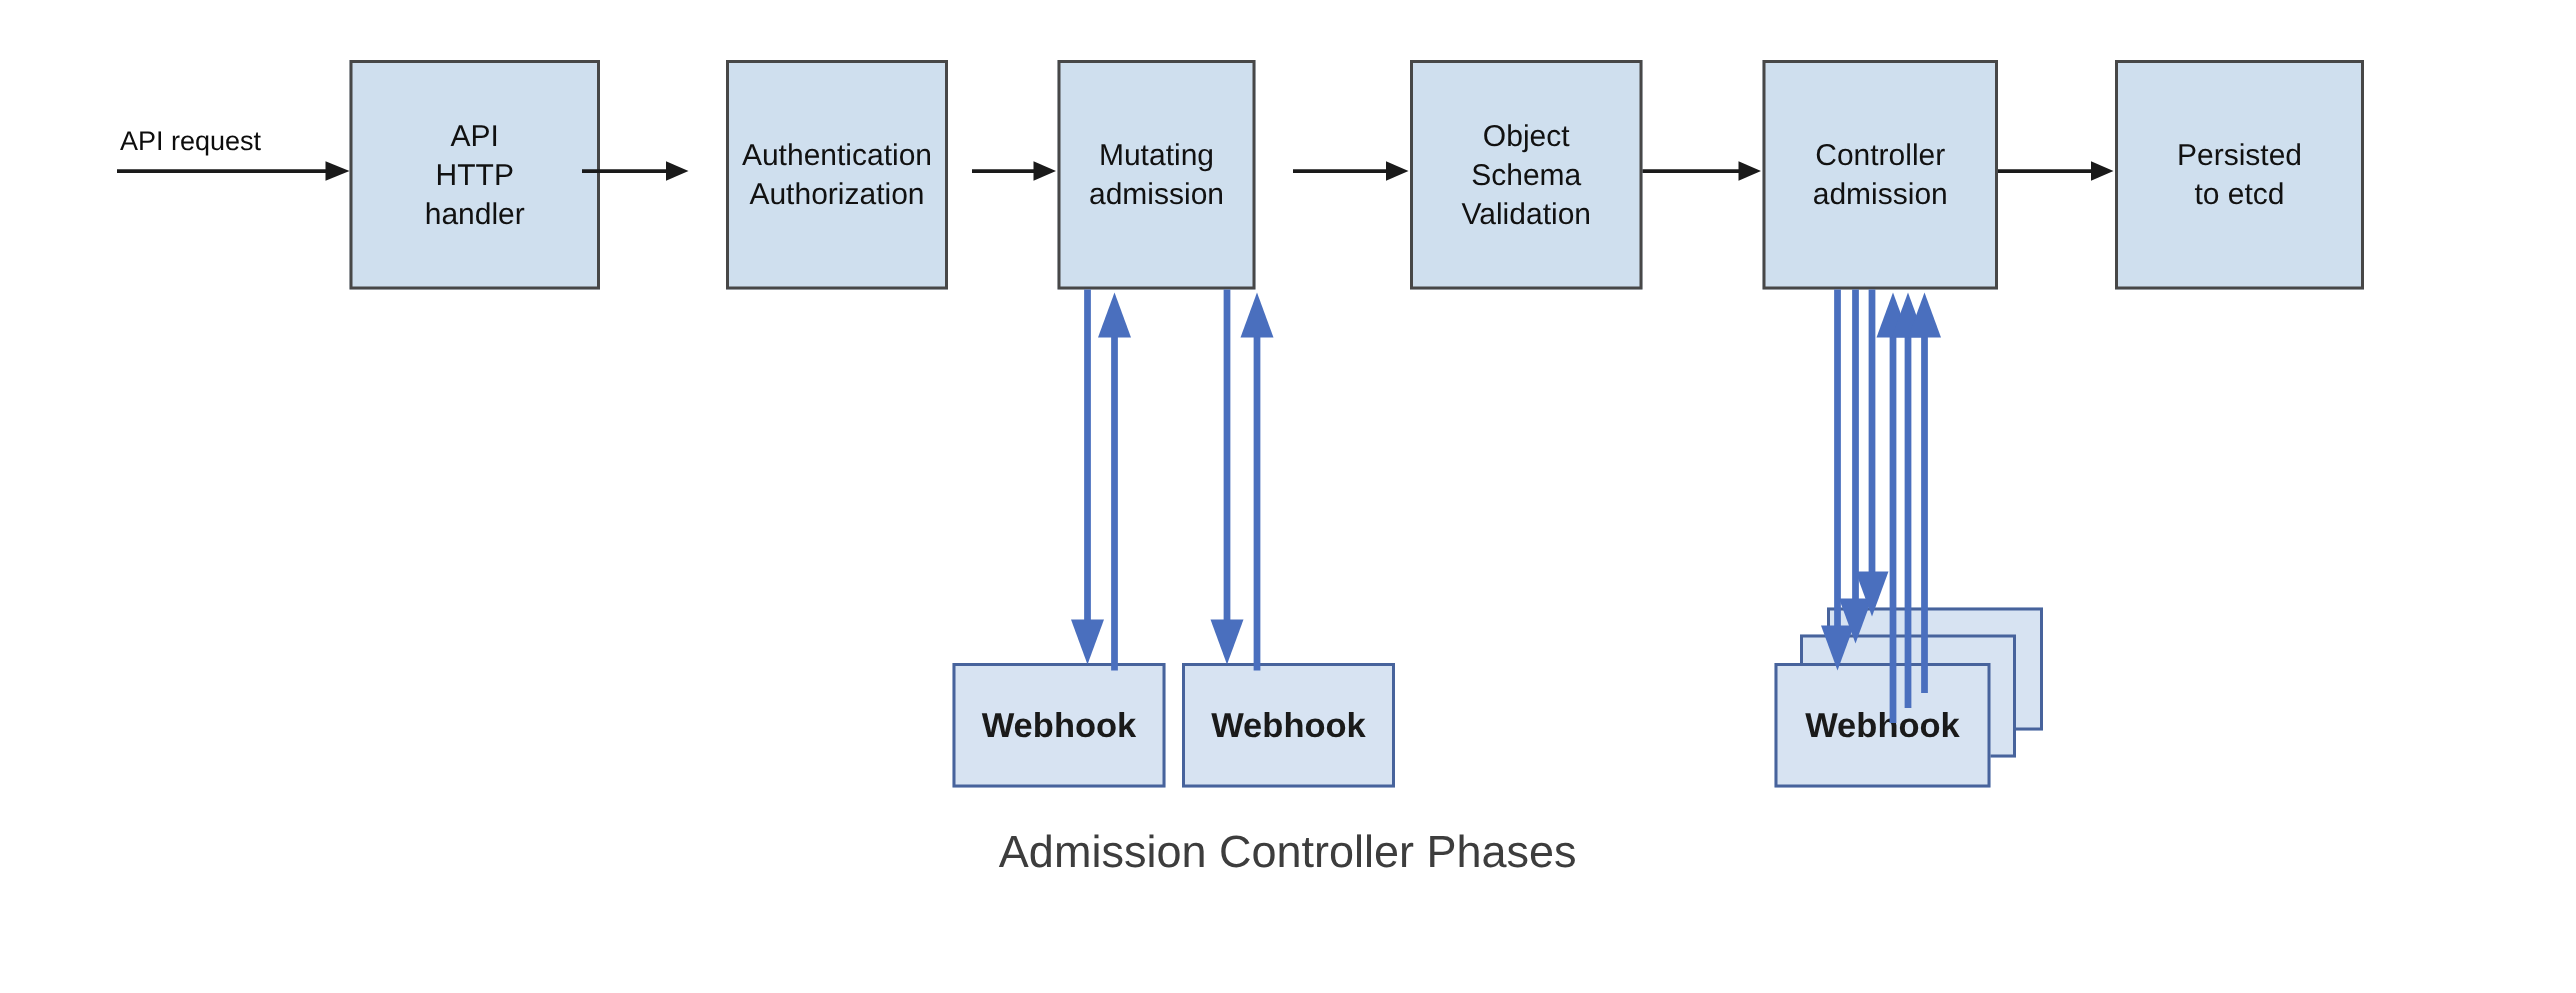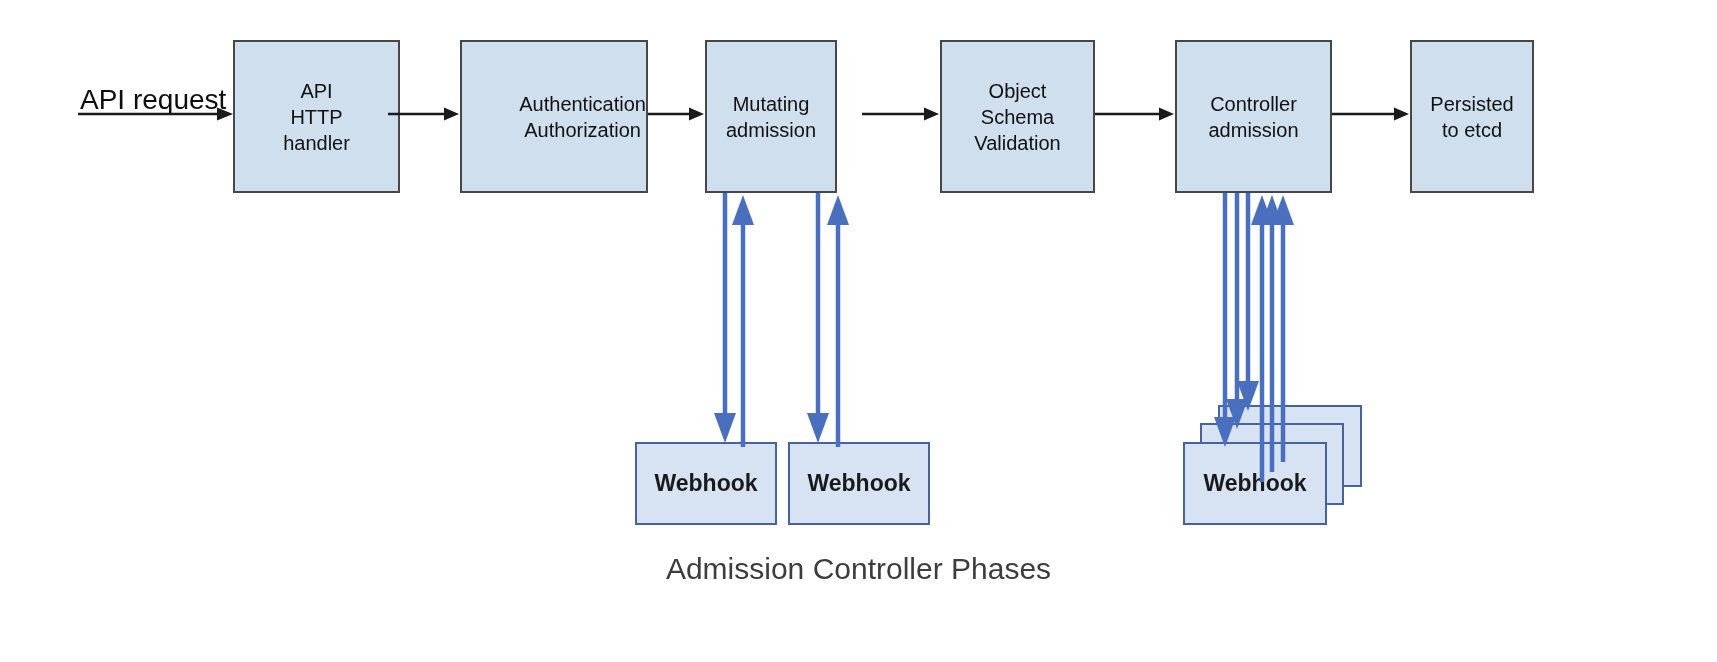--- a/index.html
+++ b/index.html
@@ -45,21 +45,21 @@
   }
   .webhook .label {
     font-size: 23px;
     font-weight: bold;
     color: #1a1a1a;
   }
   .flow-start-label {
     position: absolute;
     left: 80px;
     top: 84px;
-    font-size: 28px;
+    font-size: 18px;
     color: #0d0d0d;
     z-index: 2;
   }
   .arrow-layer {
     position: absolute;
     left: 0;
     top: 0;
     width: 1717px;
     height: 662px;
     z-index: 5;
@@ -94,42 +94,42 @@
 <div class="canvas">
 
   <div class="flow-start-label">API request</div>
 
   <div class="node" style="left:233px; width:167px;">
     <span class="label">API
 HTTP
 handler</span>
   </div>
 
-  <div class="node" style="left:460px; width:188px;justify-content:flex-end;">
+  <div class="node" style="left:484px; width:148px;">
     <span class="label">Authentication
 Authorization</span>
   </div>
 
   <div class="node" style="left:705px; width:132px;">
     <span class="label">Mutating
 admission</span>
   </div>
 
   <div class="node" style="left:940px; width:155px;">
     <span class="label">Object
 Schema
 Validation</span>
   </div>
 
   <div class="node" style="left:1175px; width:157px;">
     <span class="label">Controller
 admission</span>
   </div>
 
-  <div class="node" style="left:1410px; width:124px;">
+  <div class="node" style="left:1410px; width:166px;">
     <span class="label">Persisted
 to etcd</span>
   </div>
 
   <div class="webhook" style="left:635px; top:442px; width:142px; height:83px; z-index:3;">
     <span class="label">Webhook</span>
   </div>
 
   <div class="webhook" style="left:788px; top:442px; width:142px; height:83px; z-index:3;">
     <span class="label">Webhook</span>

